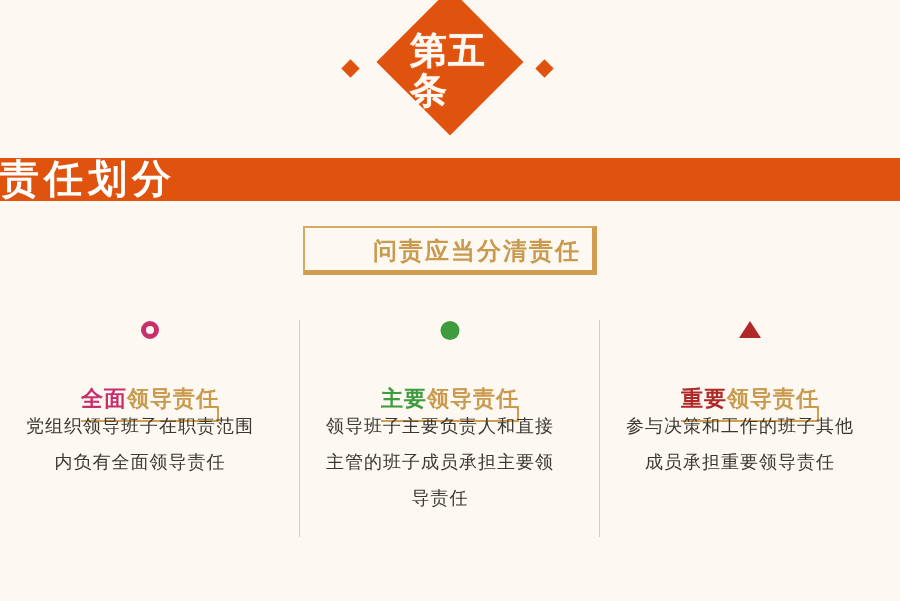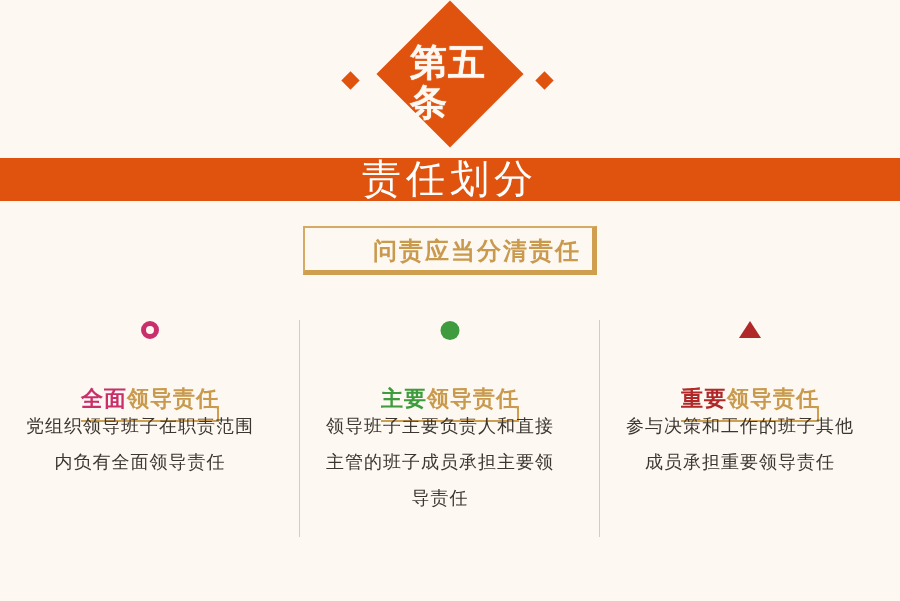--- a/index.html
+++ b/index.html
@@ -12,21 +12,21 @@
     background: #fdf8f1;
     font-family: "Liberation Serif", "DejaVu Serif", serif;
     overflow: hidden;
     position: relative;
   }
 
   
   .badge-area {
     position: absolute;
     left: 0;
-    top: 12px;
+    top: 0;
     width: 784px;
     height: 158px;
     padding-left: 27px;
   }
   .diamond-big {
     position: absolute;
     left: 398px;
     top: 10px;
     width: 104px;
     height: 104px;
@@ -68,24 +68,24 @@
     top: 158px;
     width: 900px;
     height: 43px;
     background: #e0530f;
   }
   .banner-title {
     position: absolute;
     left: 0;
     top: 155px;
     width: 900px;
-    text-align: center;
+    text-align: left;
     color: #ffffff;
     font-family: "Liberation Sans", "DejaVu Sans", sans-serif;
-    font-weight: normal;
+    font-weight: bold;
     font-size: 39px;
     line-height: 48px;
     letter-spacing: 5px;
   }
 
   
   .subtitle-box {
     position: absolute;
     left: 303px;
     top: 226px;

